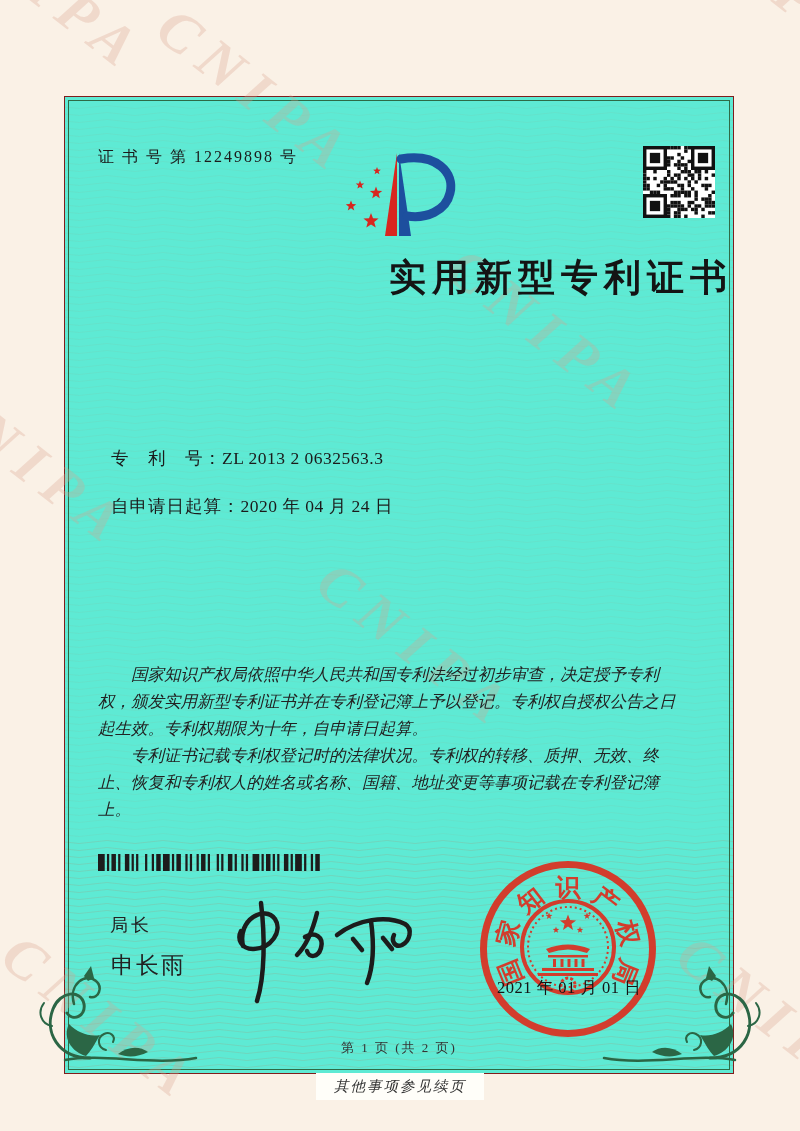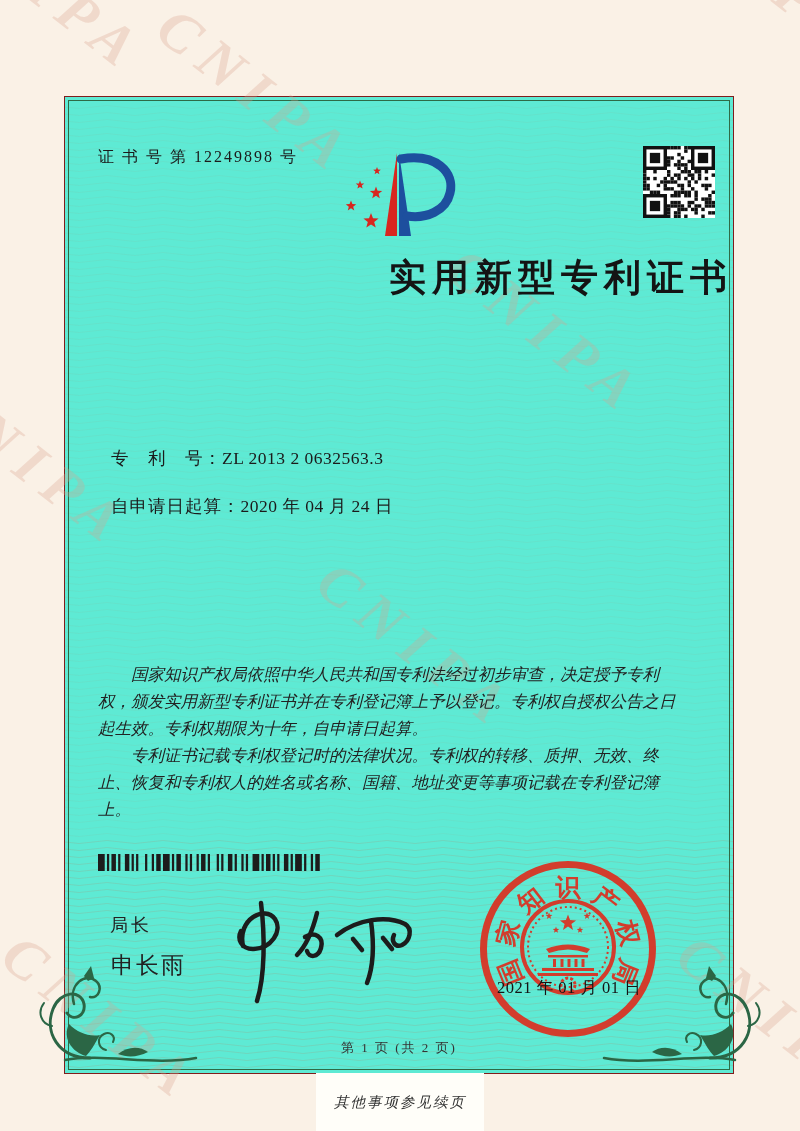--- a/index.html
+++ b/index.html
@@ -59,21 +59,21 @@
   .seal-date{
     position:absolute; left:432px; top:880px; z-index:3; font-size:16.5px;
     letter-spacing:0.5px; color:#141414; white-space:nowrap;
   }
   .page-num{position:absolute; left:0; top:942px; width:100%; text-align:center; font-size:13px; letter-spacing:2px; color:#333;}
   .corner-orn{position:absolute; z-index:3; pointer-events:none;}
   .corner-orn.left{left:28px; top:962px;}
   .corner-orn.right{left:602px; top:962px; transform:scaleX(-1);}
   .continuation{
     position:absolute; z-index:2; left:50%; top:1073px; transform:translateX(-50%);
-    background:#fffef9; padding:20px 18px; font-size:14.5px; font-style:italic;
+    background:#fffef9; padding:4px 18px; font-size:14.5px; font-style:italic;
     letter-spacing:2px; color:#333;
   }
 </style>
 </head>
 <body>
 
 <div class="page">
 
   <div class="cert">
     <svg class="waves" id="waves" viewBox="0 0 668 976" preserveAspectRatio="none">

